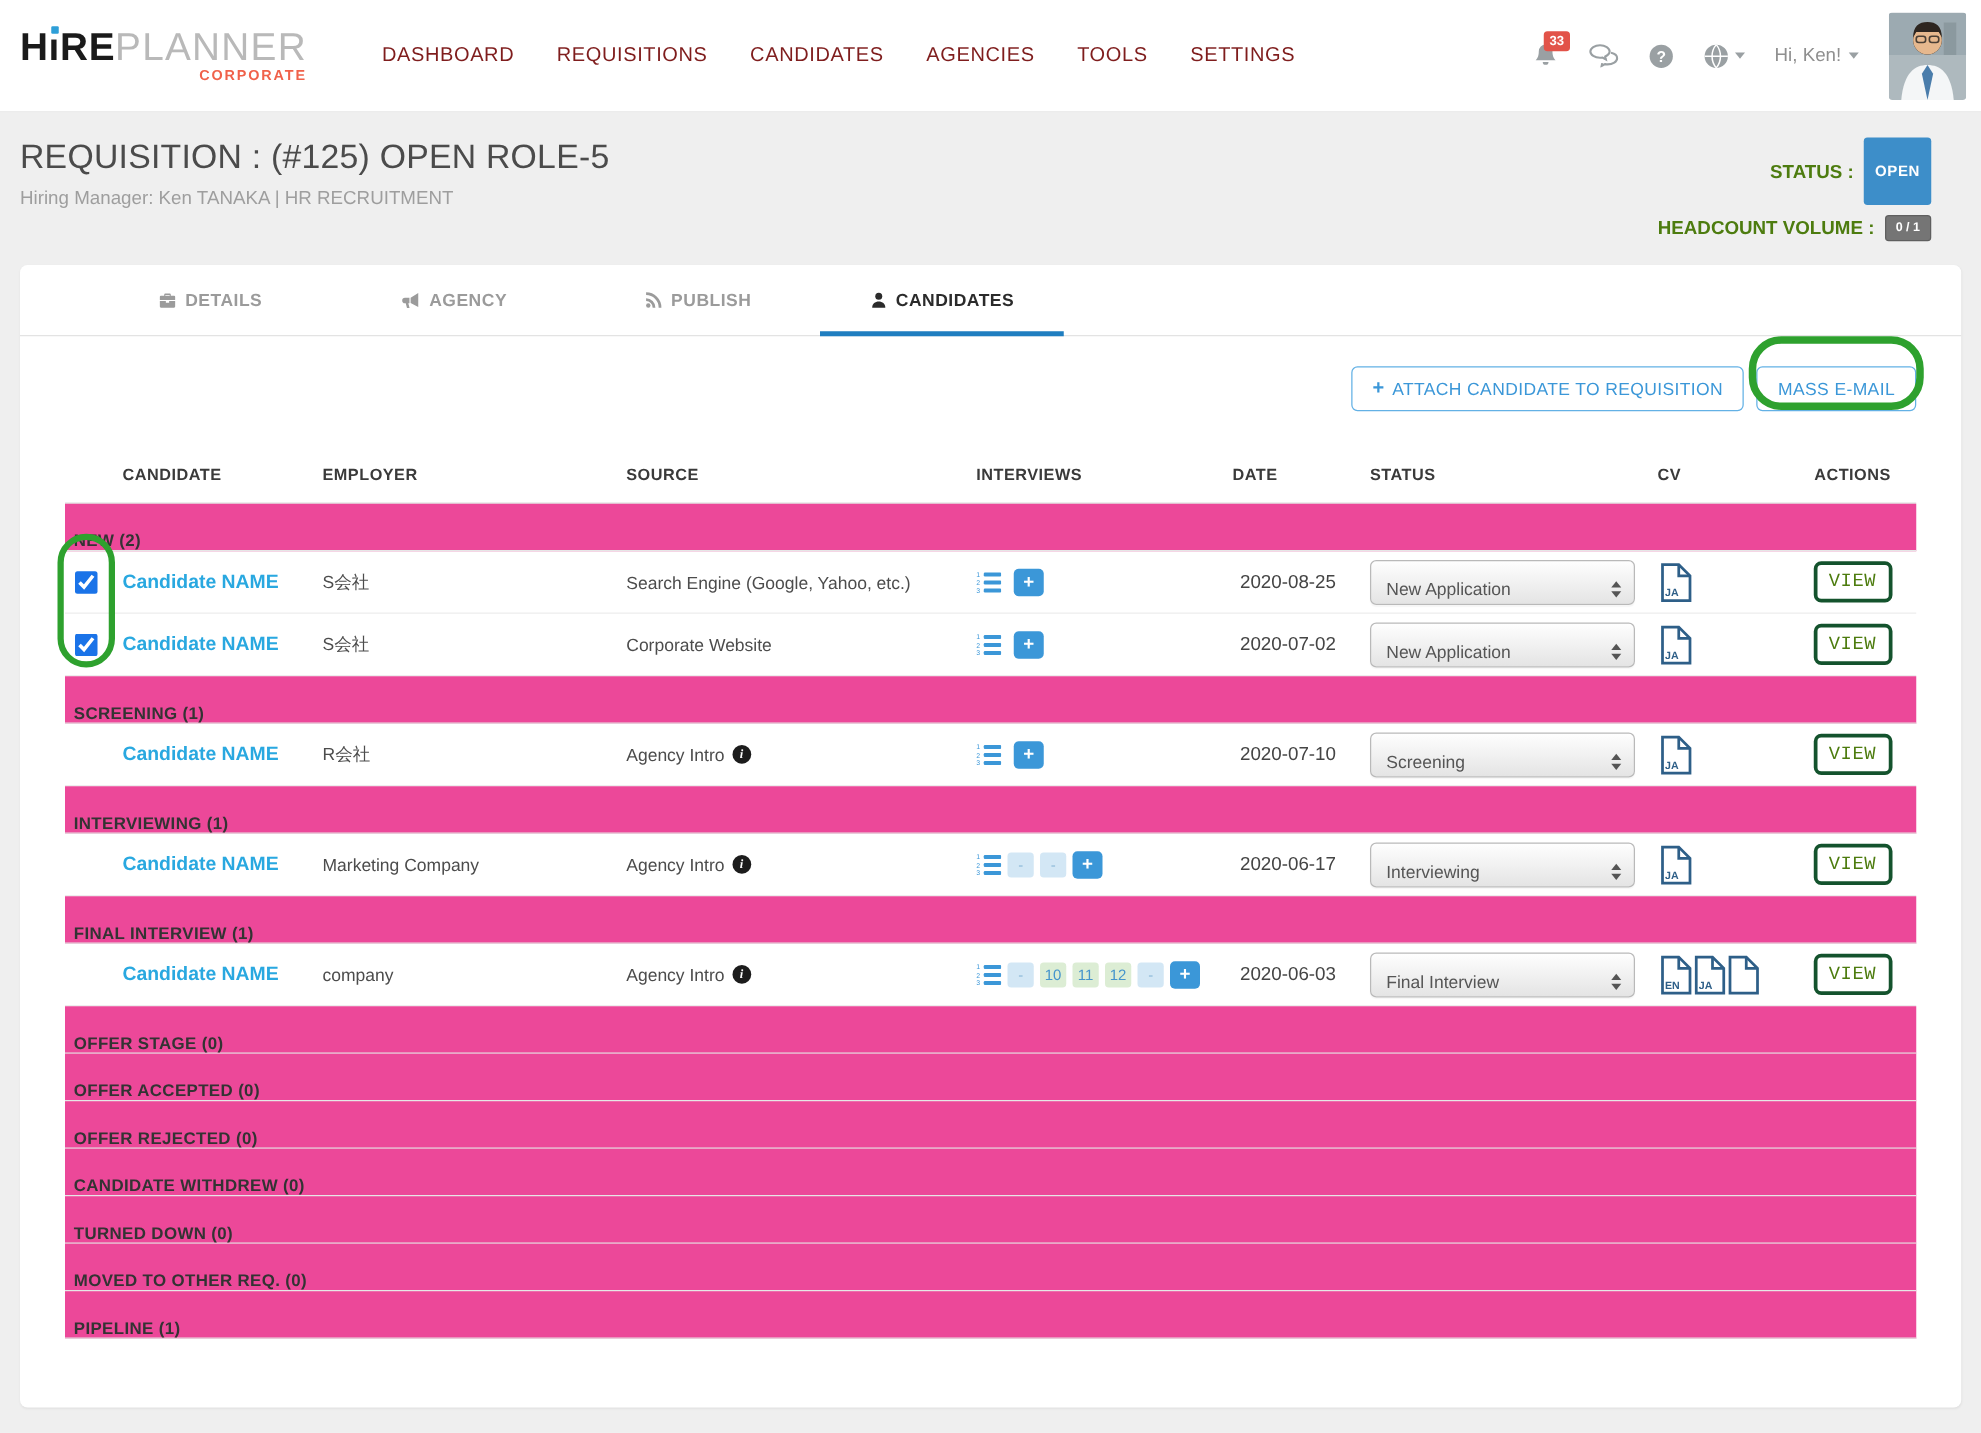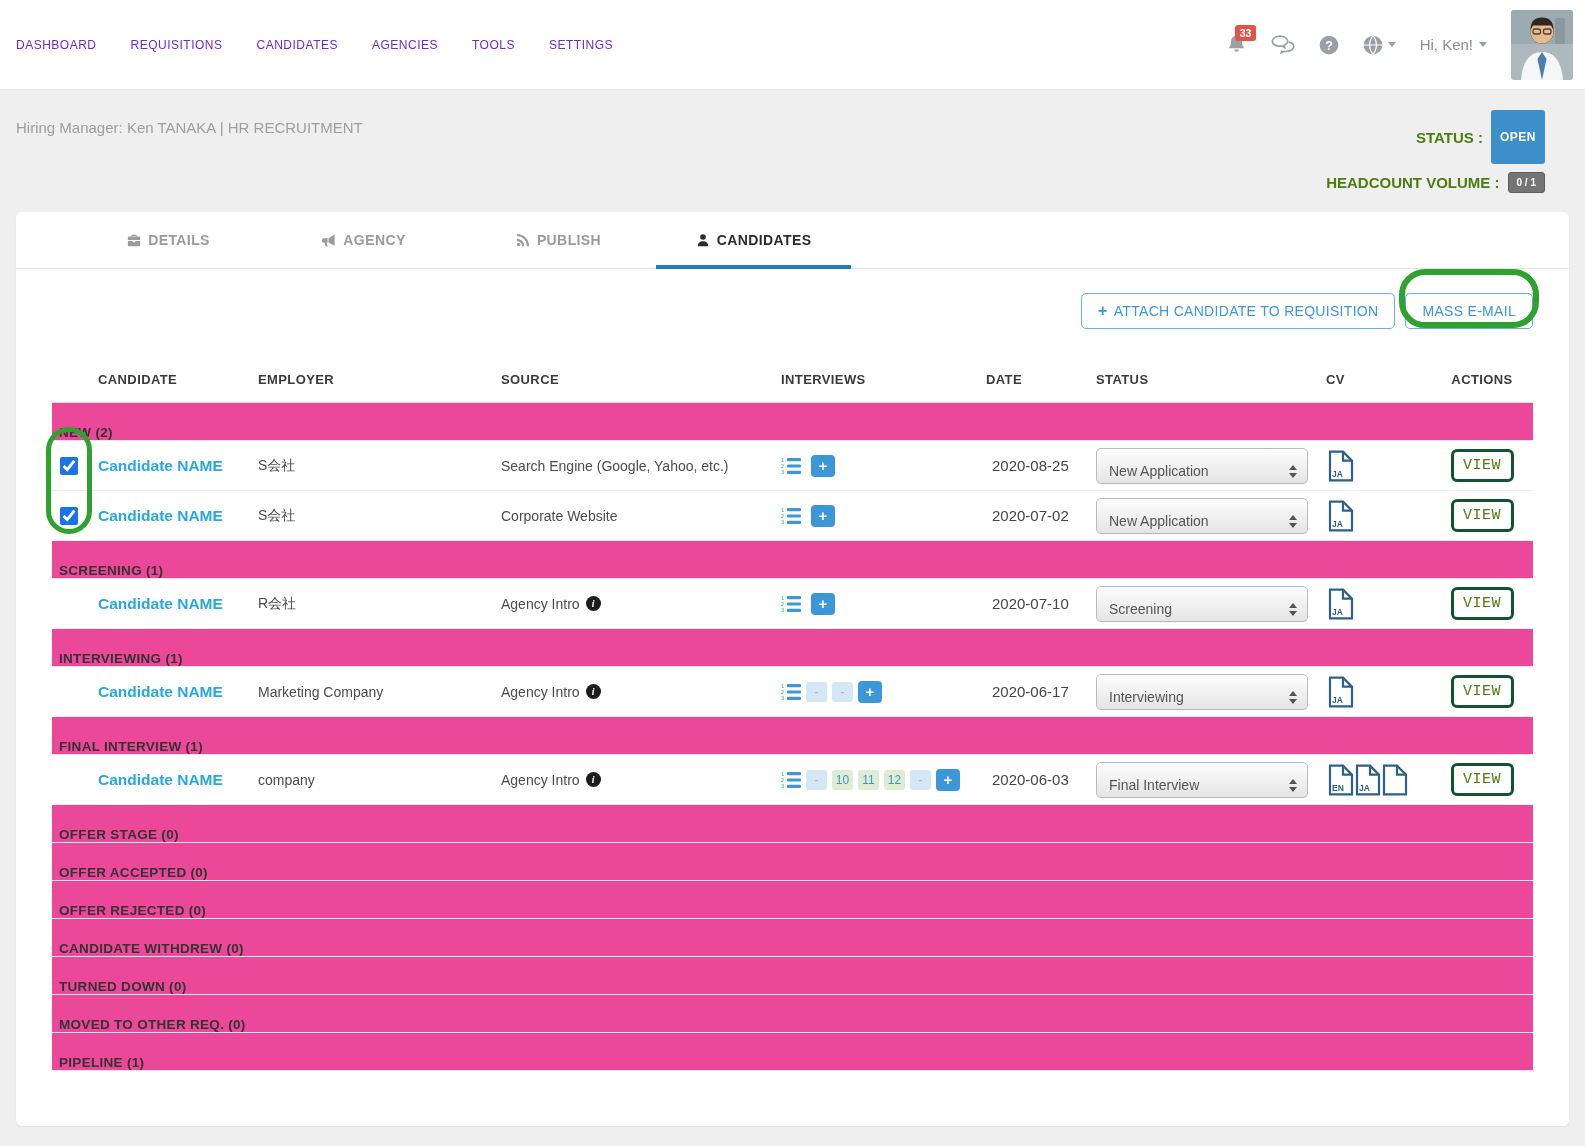--- a/index.html
+++ b/index.html
@@ -10,21 +10,21 @@
   
   .topbar { height:90px; background:#fff; display:flex; align-items:center; padding:0 12px 0 16px; border-bottom:1px solid #e6e6e6; }
   .logo { display:flex; flex-direction:column; line-height:1; margin-right:60px; }
   .logo-line1 { font-size:31px; letter-spacing:0.5px; }
   .logo-bold { font-weight:bold; color:#1a1a1a; }
   .logo-i { position:relative; font-weight:bold; color:#1a1a1a; }
   .logo-i::after { content:""; position:absolute; top:1px; left:2px; width:6px; height:6px; background:#2e9fd8; border-radius:1px; }
   .logo-light { font-weight:300; color:#b9b9b9; letter-spacing:1px; }
   .logo-sub { align-self:flex-end; font-size:11.5px; font-weight:bold; color:#f0614a; letter-spacing:1.5px; margin-top:3px; }
   .nav { display:flex; gap:34px; align-items:center; }
-  .nav-item { font-size:12px; color:#6d28d9; letter-spacing:0.5px; cursor:pointer; }
+  .nav-item { font-size:16px; color:#7f1d1d; letter-spacing:0.5px; cursor:pointer; }
   .top-right { margin-left:auto; display:flex; align-items:center; gap:24px; }
   .ticon { position:relative; display:inline-flex; align-items:center; cursor:pointer; }
   .bell-badge { position:absolute; top:-9px; left:9px; background:#e25349; color:#fff; font-size:10.5px; font-weight:bold; padding:2px 5px; border-radius:3px; }
   .caret { width:0; height:0; border-left:4.5px solid transparent; border-right:4.5px solid transparent; border-top:5px solid #9aa0a3; display:inline-block; }
   .greeting { font-size:15px; color:#8f8f8f; display:flex; align-items:center; gap:6px; cursor:pointer; }
   .avatar { width:62px; height:70px; border-radius:3px; overflow:hidden; flex:0 0 auto; }
 
   
   .title-section { height:110px; padding:20px 40px 0 16px; display:flex; justify-content:space-between; }
   .req-title { font-size:27px; font-weight:500; color:#4b4b4b; letter-spacing:0.2px; }
@@ -84,20 +84,24 @@
   .annot { position:absolute; border:5px solid #2ea12e; border-radius:26px; pointer-events:none; }
   .annot-checkboxes { left:46px; top:427px; width:46px; height:107px; border-width:5px; }
   .annot-massmail { left:1399px; top:269px; width:140px; height:59px; border-width:6px; }
 </style>
 </head>
 <body>
 
 <div class="page">
 
   <div class="topbar">
+    <div class="logo">
+      <div class="logo-line1"><span class="logo-bold">H</span><span class="logo-i">ı</span><span class="logo-bold">RE</span><span class="logo-light">PLANNER</span></div>
+      <div class="logo-sub">CORPORATE</div>
+    </div>
     <div class="nav">
       <span class="nav-item">DASHBOARD</span>
       <span class="nav-item">REQUISITIONS</span>
       <span class="nav-item">CANDIDATES</span>
       <span class="nav-item">AGENCIES</span>
       <span class="nav-item">TOOLS</span>
       <span class="nav-item">SETTINGS</span>
     </div>
     <div class="top-right">
       <span class="ticon">
@@ -142,20 +146,21 @@
             <rect x="32.5" y="19" width="7.5" height="5" rx="2" fill="none" stroke="#4a3f35" stroke-width="1.3"></rect>
             <path d="M10 70c2-22 11-28 21-28s19 6 21 28z" fill="#f4f6f7"></path>
             <path d="M31 42l4.5 7-4.5 21-4.5-21z" fill="#4a7dab"></path>
           </svg>
       </span>
     </div>
   </div>
 
   <div class="title-section">
     <div>
+      <div class="req-title">REQUISITION : (#125) OPEN ROLE-5</div>
       <div class="req-sub">Hiring Manager: Ken TANAKA | HR RECRUITMENT</div>
     </div>
     <div class="status-block">
       <div class="status-line">
         <span class="status-label">STATUS :</span>
         <span class="badge-open">OPEN</span>
       </div>
       <div class="status-line">
         <span class="status-label">HEADCOUNT VOLUME :</span>
         <span class="badge-count">0 / 1</span>

